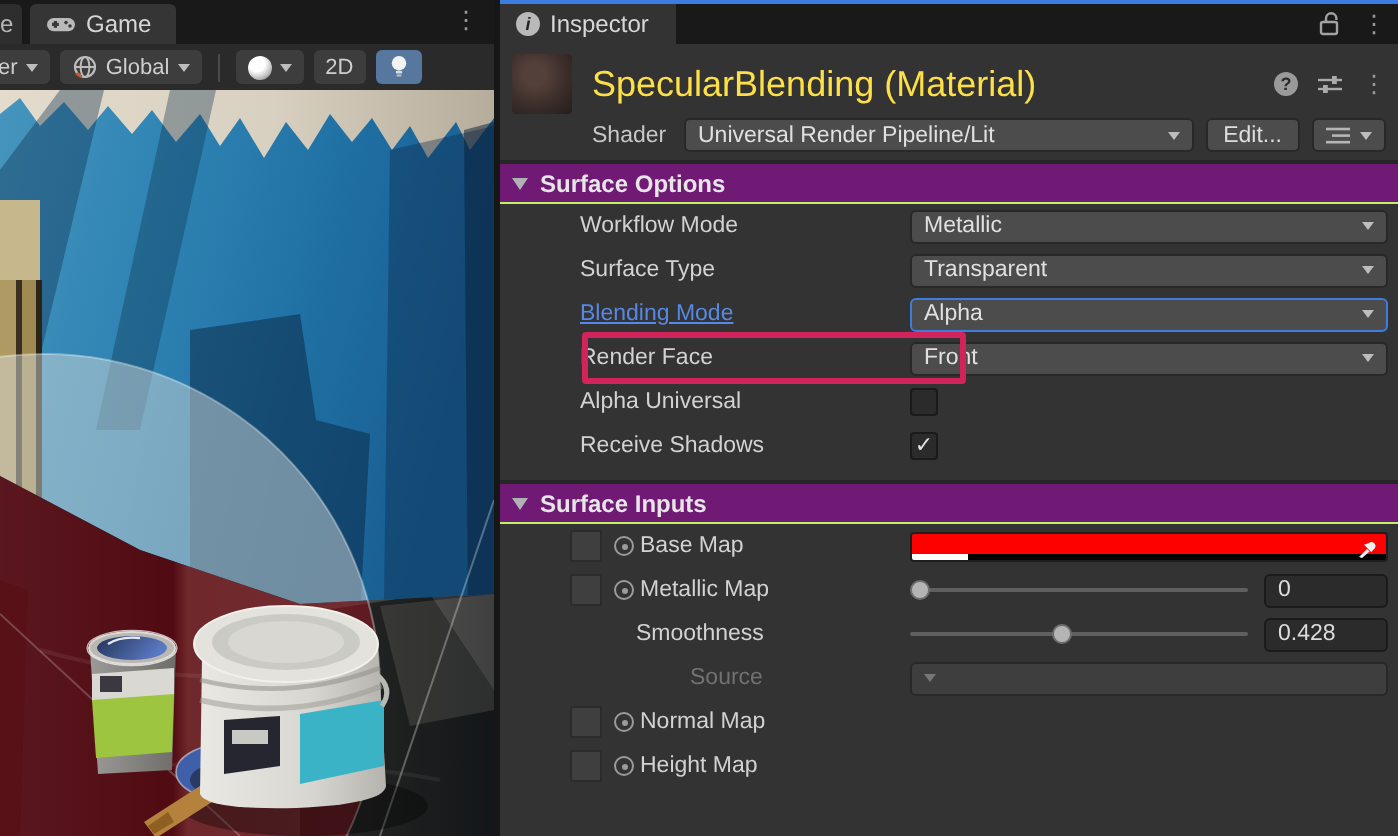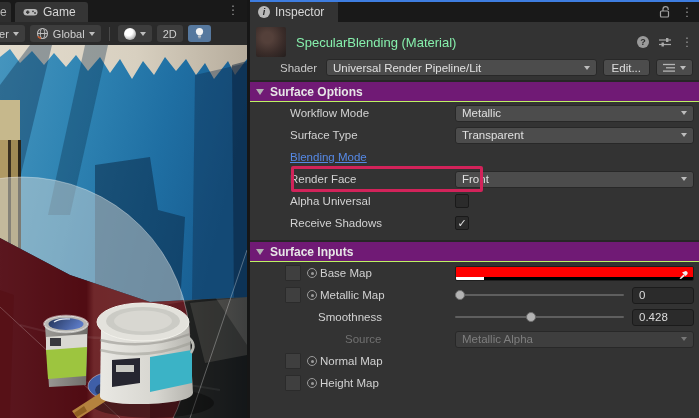--- a/index.html
+++ b/index.html
@@ -35,25 +35,25 @@
   .tab-inspector { background:#333; display:flex; align-items:center; gap:5px; padding:0 14px 0 8px; color:#d8d8d8; font-size:12px; }
   .info-icon { width:12px; height:12px; border-radius:50%; background:#b9b9b9; color:#222;
     font-size:9px; font-weight:bold; display:flex; align-items:center; justify-content:center; font-style:italic; }
   .itab-right { position:absolute; right:6px; top:3px; display:flex; align-items:center; gap:10px; }
   .kebab { color:#9a9a9a; font-size:12px; line-height:1; }
 
   .mat-header { padding:4px 6px 3px 6px; }
   .mat-row1 { height:32px; display:flex; align-items:center; gap:10px; }
   .mat-thumb { width:30px; height:30px; border-radius:2px;
     background:radial-gradient(circle at 38% 35%, #54403a 0 20%, #3a2c29 60%, #241e1d 100%); }
-  .mat-title { flex:1; font-size:13px; color:#86efac; }
+  .mat-title { flex:1; font-size:18px; color:#fde047; }
   .mat-icons { display:flex; align-items:center; gap:9px; }
   .help-icon { width:12px; height:12px; border-radius:50%; background:#9a9a9a; color:#2a2a2a;
     font-size:9px; font-weight:bold; display:flex; align-items:center; justify-content:center; }
-  .mat-row2 { height:19px; margin-left:24px; display:flex; align-items:center; gap:6px; }
+  .mat-row2 { height:19px; margin-left:40px; display:flex; align-items:center; gap:6px; }
   .shader-label { color:#c8c8c8; width:40px; }
   .dropdown { height:17px; background:#4c4c4c; border:1px solid #282828; border-radius:3px;
     display:flex; align-items:center; padding:0 6px; color:#e0e0e0; flex:1; min-width:0; }
   .dropdown .dtext { flex:1; white-space:nowrap; overflow:hidden; }
   .dropdown.focused { border:1px solid #3e7de0; }
   .dropdown.disabled { background:#3e3e3e; color:#7e7e7e; }
   .dropdown.disabled .dd-arrow { border-top-color:#777; }
   .btn { height:17px; background:#4c4c4c; border:1px solid #282828; border-radius:3px;
     display:flex; align-items:center; padding:0 8px; color:#dedede; }
   .btn.iconbtn { gap:5px; padding:0 6px; }
@@ -348,20 +348,26 @@
       <div class="rctrl">
           <div class="dropdown">
         <span class="dtext">Transparent</span>
         <span class="dd-arrow"></span>
       </div>
         </div>
     </div>
 
     <div class="row">
       <span class="rlabel" style="color: rgb(86, 137, 229); text-decoration: underline;">Blending Mode</span>
+      <div class="rctrl">
+          <div class="dropdown focused" style="border-color: rgb(62, 125, 224);">
+        <span class="dtext">Alpha</span>
+        <span class="dd-arrow"></span>
+      </div>
+        </div>
     </div>
 
 
     <div class="row">
       <span class="rlabel">Render Face</span>
       <div class="rctrl">
           <div class="dropdown">
         <span class="dtext">Front</span>
         <span class="dd-arrow"></span>
       </div>
@@ -437,21 +443,20 @@
         <div class="valuebox">0.428</div>
       </div>
     </div>
 
     <div class="maprow" style="padding-left:95px">
       <div class="map-spacer" style="width:110px">
         <span class="maplabel gray">Source</span>
       </div>
       <div class="map-ctrl">
         <div class="dropdown disabled">
-          <span class="dtext">Metallic Alpha</span>
           <span class="dd-arrow"></span>
         </div>
       </div>
     </div>
 
     <div class="maprow">
       <div class="map-spacer">
         <span class="tex-slot"></span>
         <span class="picker"></span>
         <span class="maplabel">Normal Map</span>

